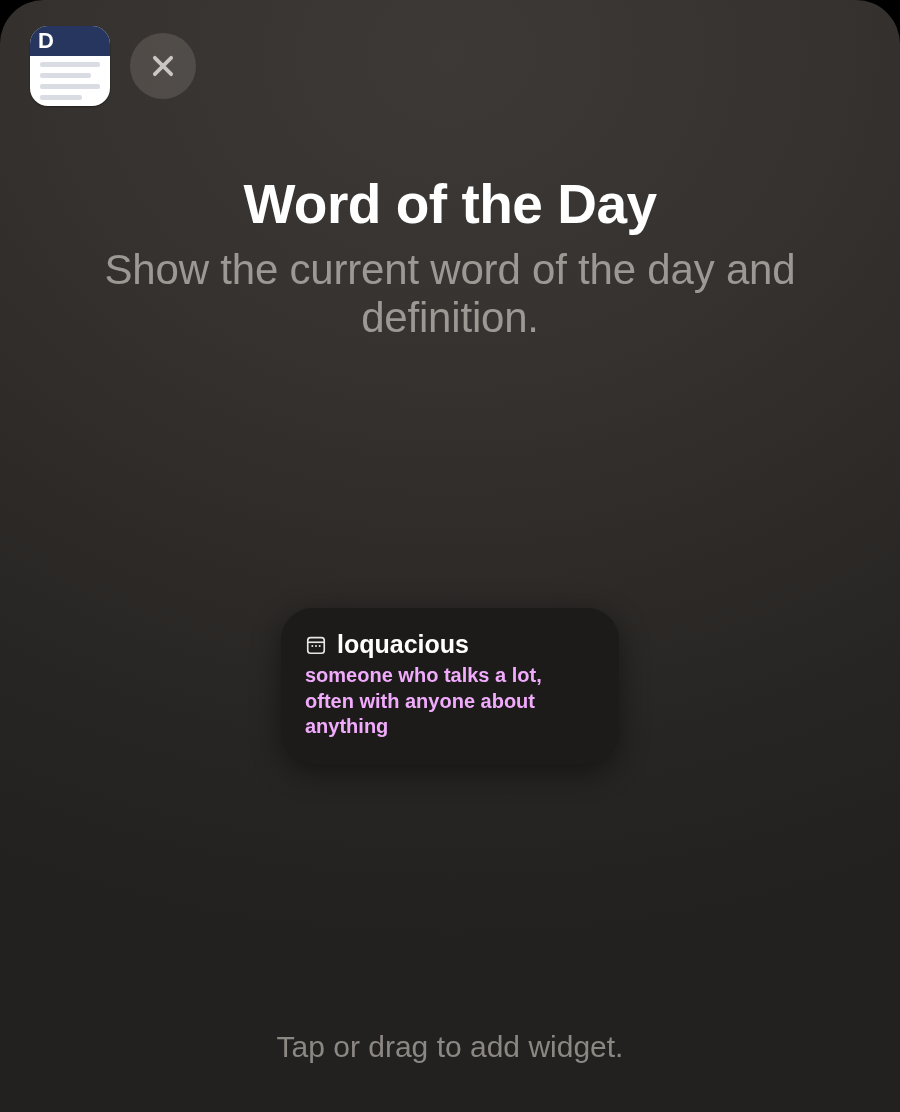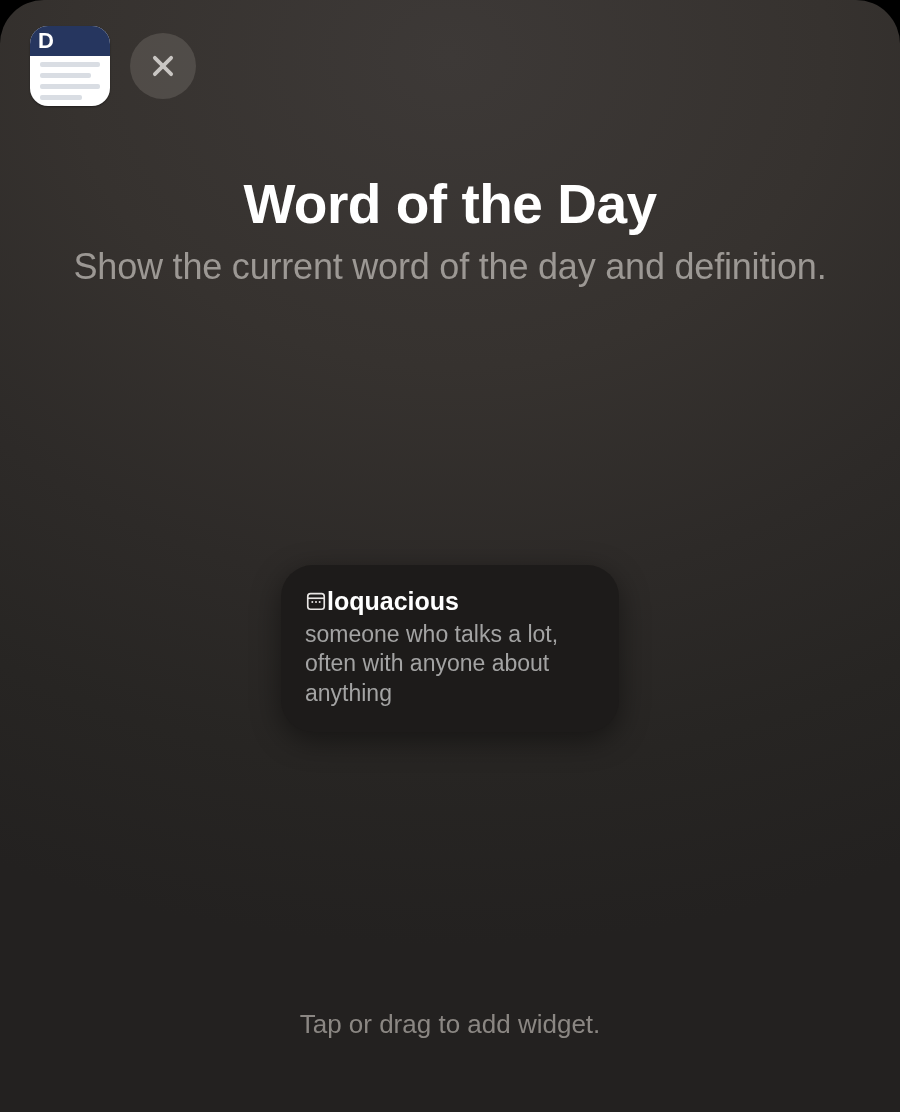--- a/index.html
+++ b/index.html
@@ -108,21 +108,21 @@
   }
   .title-block h1 {
     font-size: 55px;
     font-weight: 700;
     color: #fff;
     letter-spacing: -0.5px;
     margin-top: 14px;
   }
   .title-block p {
     margin-top: 10px;
-    font-size: 36px;
+    font-size: 42px;
     font-weight: 400;
     color: #9c9894;
     letter-spacing: -0.2px;
   }
 
   
   .preview-area {
     flex: 1;
     display: flex;
     align-items: center;
@@ -132,45 +132,46 @@
   .widget {
     width: 338px;
     border-radius: 32px;
     background: #1d1b1a;
     padding: 22px 24px 24px 24px;
     box-shadow: 0 8px 30px rgba(0,0,0,0.45);
   }
   .widget-head {
     display: flex;
     align-items: center;
+    gap: 10px;
     margin-bottom: 4px;
   }
   .widget-head .wicon {
     width: 22px;
     height: 22px;
     flex-shrink: 0;
   }
   .widget-head .word {
     font-size: 25px;
     font-weight: 700;
     color: #fff;
   }
   .widget .definition {
-    font-size: 23px;
+    font-size: 20px;
     line-height: 1.28;
-    color: #a3a3a3;
-    font-weight: 400;
+    color: #f0abfc;
+    font-weight: 700;
   }
 
   
   .footer-hint {
     text-align: center;
-    font-size: 26px;
+    font-size: 30px;
     color: #8b8783;
-    padding-bottom: 72px;
+    padding-bottom: 48px;
     padding-top: 20px;
   }
 </style>
 </head>
 <body>
 
 <div class="sheet">
 
   <div class="header">
     <div class="app-icon">

